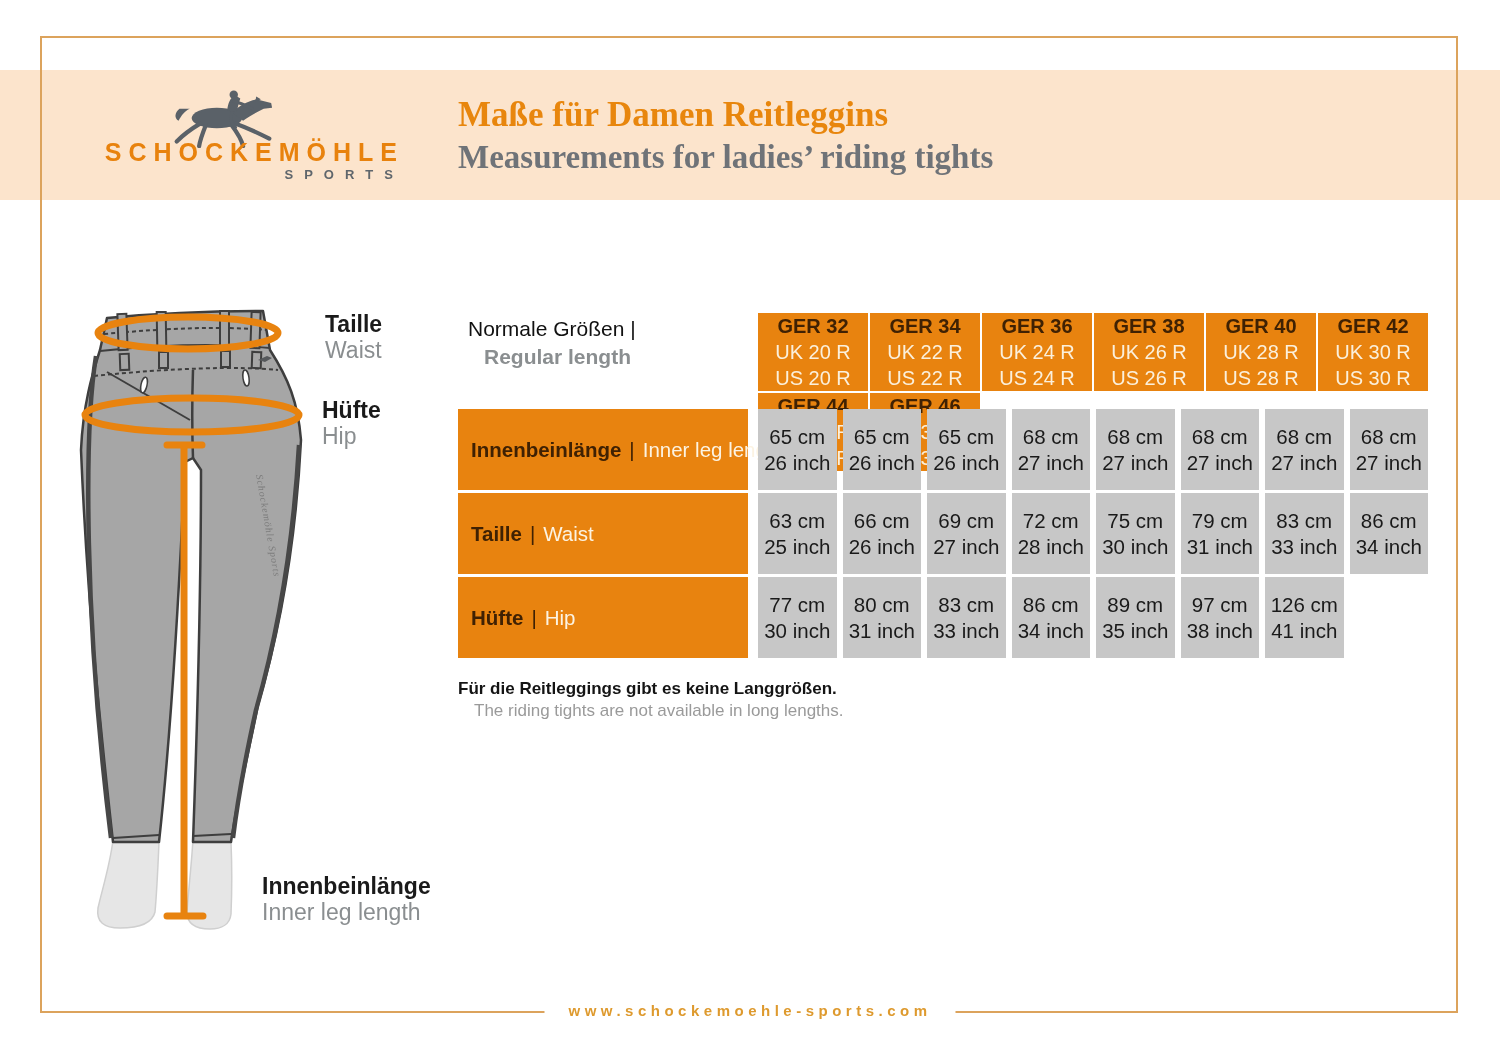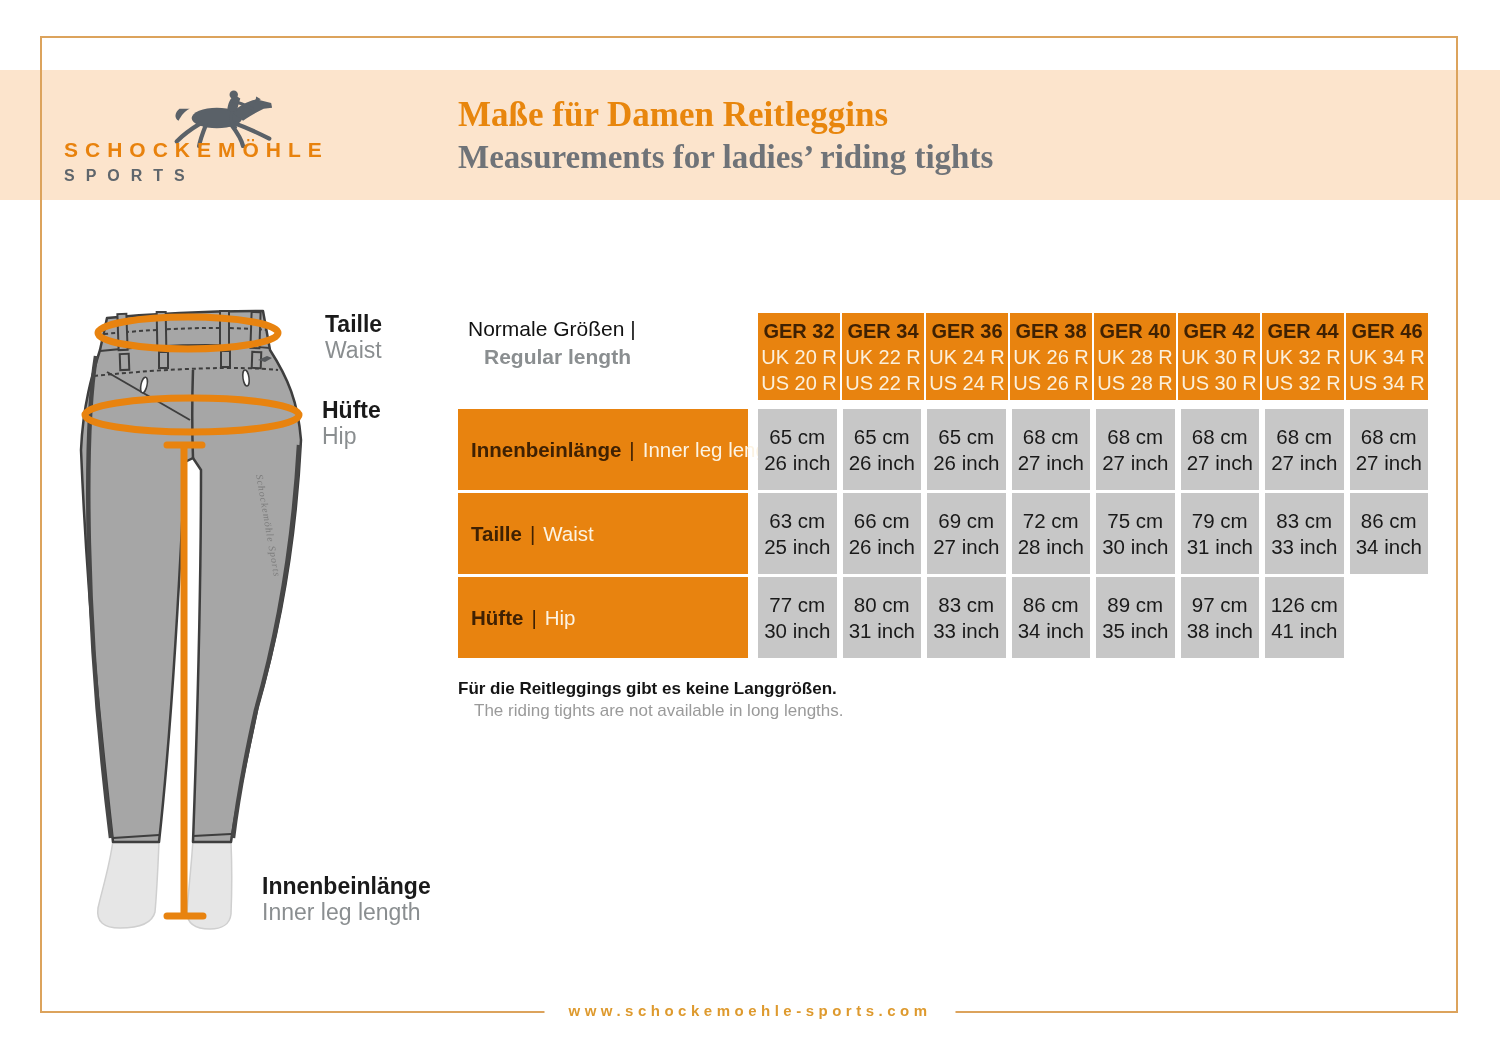--- a/index.html
+++ b/index.html
@@ -7,38 +7,38 @@
           font-family:"Liberation Sans",sans-serif;}
   .abs{position:absolute;}
   
   .band{left:0;top:70px;width:1500px;height:130px;background:#FCE4CC;z-index:0;}
   .frame{left:40px;top:36px;width:1418px;height:977px;border:2px solid #DCA35C;
          box-sizing:border-box;z-index:1;background:transparent;}
   .url{top:1002px;left:50%;transform:translateX(-50%);background:#ffffff;padding:0 24px;
        color:#DE9A2E;font-size:15px;font-weight:700;letter-spacing:4.5px;z-index:2;white-space:nowrap;}
   
   .horse{left:172px;top:90px;width:116px;height:58px;z-index:2;}
-  .brandname{left:64px;top:138px;width:340px;text-align:left;color:#E8820D;
-             font-size:21px;font-weight:700;letter-spacing:7px;z-index:2;white-space:nowrap;}
-  .brandsub{left:64px;top:167px;width:340px;text-align:left;color:#5F666C;
-            font-size:16px;font-weight:700;letter-spacing:11px;z-index:2;white-space:nowrap;}
+  .brandname{left:64px;top:138px;width:340px;text-align:right;color:#E8820D;
+             font-size:25px;font-weight:700;letter-spacing:7px;z-index:2;white-space:nowrap;}
+  .brandsub{left:64px;top:167px;width:340px;text-align:right;color:#5F666C;
+            font-size:13px;font-weight:700;letter-spacing:11px;z-index:2;white-space:nowrap;}
   
   .title-de{left:458px;top:95px;font-family:"Liberation Serif",serif;font-size:35px;
             font-weight:700;color:#E8860D;z-index:2;white-space:nowrap;}
   .title-en{left:458px;top:139px;font-family:"Liberation Serif",serif;font-size:33px;
             font-weight:700;color:#6F7378;z-index:2;white-space:nowrap;}
   
   .figure{left:60px;top:290px;width:380px;height:655px;z-index:1;}
   .flabel-de{font-size:23px;font-weight:700;color:#1A1A1A;z-index:2;white-space:nowrap;}
   .flabel-en{font-size:23px;font-weight:400;color:#8A8E90;z-index:2;white-space:nowrap;}
   
   .corner-de{left:468px;top:317px;font-size:21px;font-weight:400;color:#111;z-index:2;white-space:nowrap;}
   .corner-en{left:468px;top:345px;font-size:21px;font-weight:700;color:#8A8E90;z-index:2;white-space:nowrap;margin-left:16px;}
   .hrow{left:758px;top:313px;width:670px;height:87px;display:grid;
-        grid-template-columns:repeat(8,1fr);gap:2px;z-index:2;}
+        grid-template-columns:repeat(6,1fr);gap:2px;z-index:2;}
   .hcell{background:#E8830F;display:flex;flex-direction:column;align-items:center;
          justify-content:center;font-size:20px;line-height:26px;}
   .hcell .ger{color:#3F2103;font-weight:700;}
   .hcell .ukus{color:#FBF0DC;font-weight:400;}
   .rlabel{left:458px;width:290px;height:81px;background:#E8830F;display:flex;align-items:center;
           padding-left:13px;box-sizing:border-box;font-size:20.5px;z-index:2;white-space:nowrap;}
   .rlabel .de{color:#3F2103;font-weight:700;}
   .rlabel .sep{color:#3F2103;margin:0 8px;font-weight:400;}
   .rlabel .en{color:#FCF3E2;font-weight:400;}
   .drow{left:758px;width:670px;height:81px;display:grid;grid-template-columns:repeat(8,1fr);

